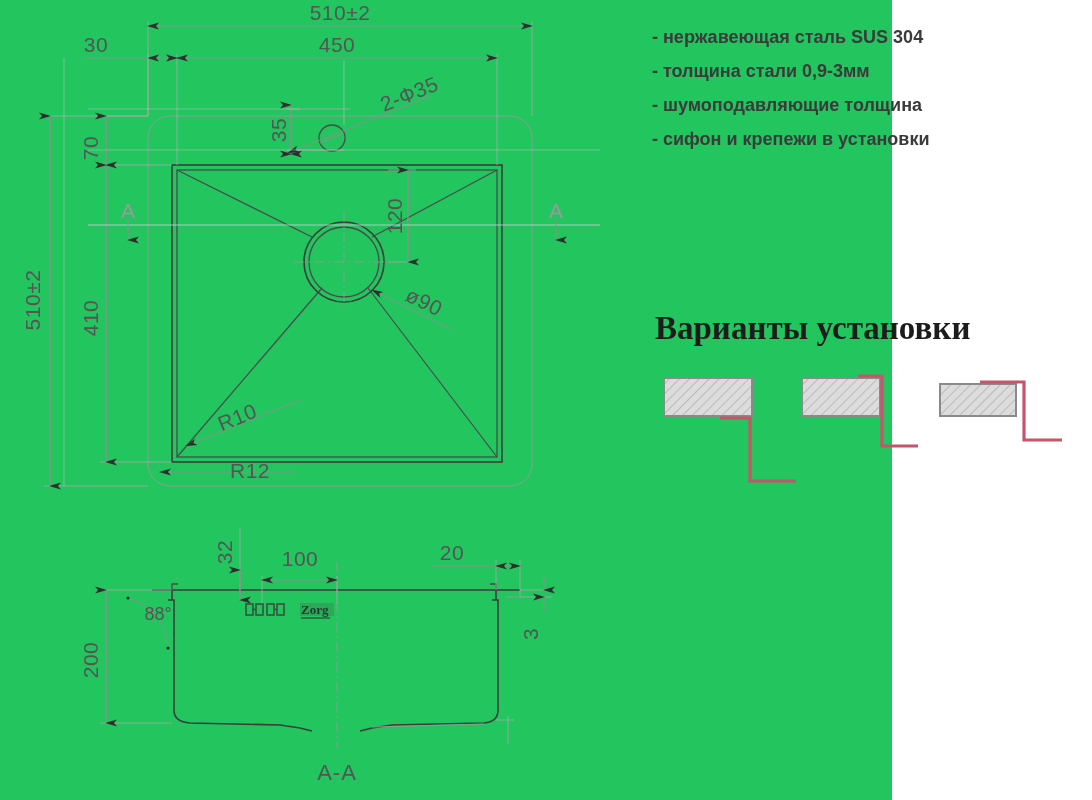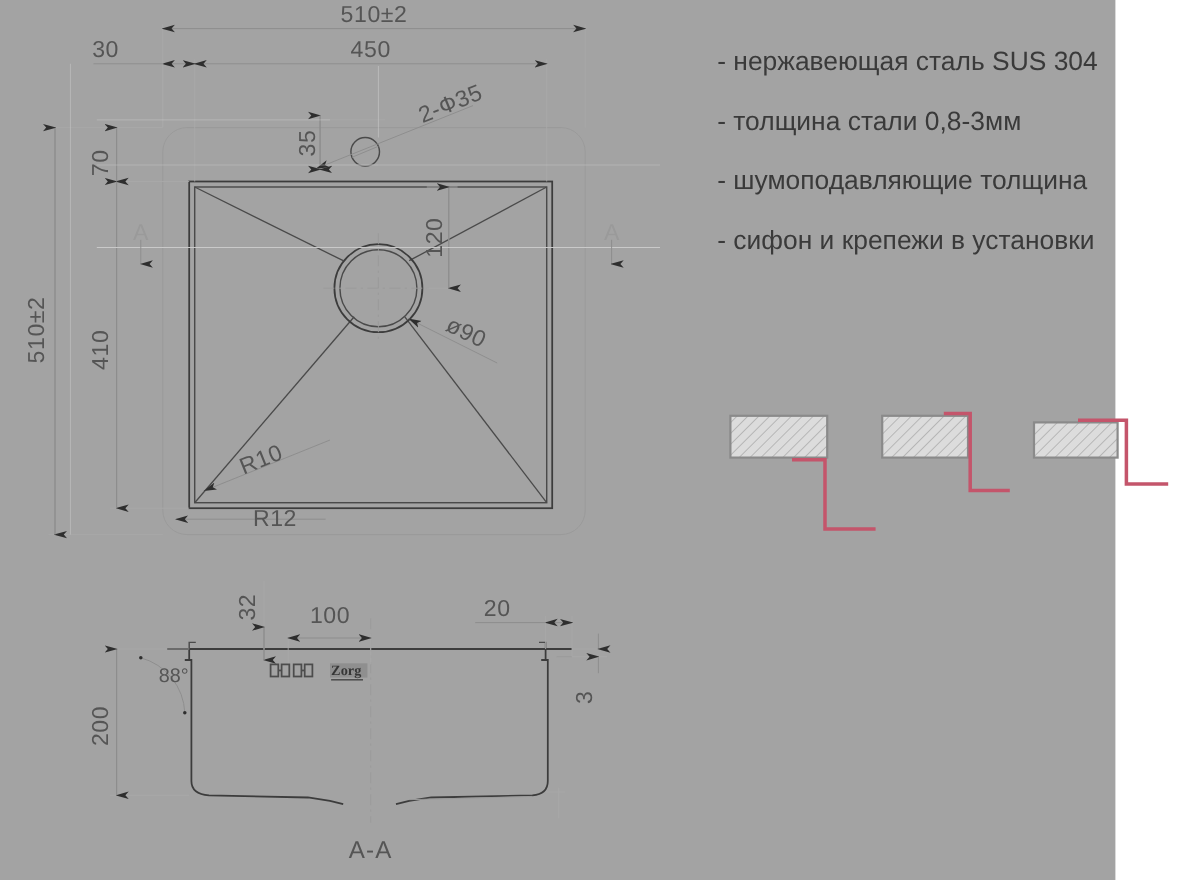--- a/index.html
+++ b/index.html
@@ -9,23 +9,23 @@
   }
   body {
     width: 1092px;
     height: 800px;
     font-family: "Liberation Sans", sans-serif;
     overflow: hidden;
     position: relative;
   }
   #sheet {
     position: relative;
-    width: 1014px;
+    width: 892px;
     height: 800px;
-    background: #a3a3a3;
+    background: #22c55e;
   }
   svg.layer {
     position: absolute;
     left: 0;
     top: 0;
     width: 1092px;
     height: 800px;
   }
   
   .outline   { fill: none; stroke: #3c3c3c; stroke-width: 1.6; }
@@ -65,26 +65,25 @@
 
   
   #features {
     position: absolute;
     left: 652px;
     top: 20px;
     width: 430px;
   }
   .feature-line {
     font-family: "Liberation Sans", sans-serif;
-    font-size: 24px;
-    font-weight: normal;
+    font-size: 18px;
+    font-weight: bold;
     color: #3a3a3a;
     line-height: 34px;
     white-space: nowrap;
-    margin-top: 20px;
   }
   #variants-title {
     position: absolute;
     left: 655px;
     top: 310px;
     font-family: "Liberation Serif", serif;
     font-size: 33px;
     font-weight: bold;
     color: #1c1c1c;
     white-space: nowrap;
@@ -340,25 +339,26 @@
       <text class="dimtext" x="452" y="560" text-anchor="middle">20</text>
 
       <text class="dimtext" x="538" y="634" text-anchor="middle" transform="rotate(-90 538 634)">3</text>
 
       <text class="sectiontext" x="337" y="780" text-anchor="middle">A-A</text>
     </g>
   </svg>
 
   <div id="features">
     <div class="feature-line">- нержавеющая сталь SUS 304</div>
-    <div class="feature-line">- толщина стали 0,8-3мм</div>
+    <div class="feature-line">- толщина стали 0,9-3мм</div>
     <div class="feature-line">- шумоподавляющие толщина</div>
     <div class="feature-line">- сифон и крепежи в установки</div>
   </div>
 
+  <div id="variants-title">Варианты установки</div>
 
   <svg id="variants-row" viewBox="0 0 440 125">
 
     <g>
       <rect x="14" y="10" width="88" height="38" fill="url(#hatch)" stroke="#8a8a8a" stroke-width="2"></rect>
       <path d="M70,50 L100,50 L100,113 L146,113" fill="none" stroke="#c4556b" stroke-width="3.2" stroke-linejoin="miter"></path>
     </g>
 
     <g>
       <rect x="152" y="10" width="78" height="38" fill="url(#hatch)" stroke="#8a8a8a" stroke-width="2"></rect>

